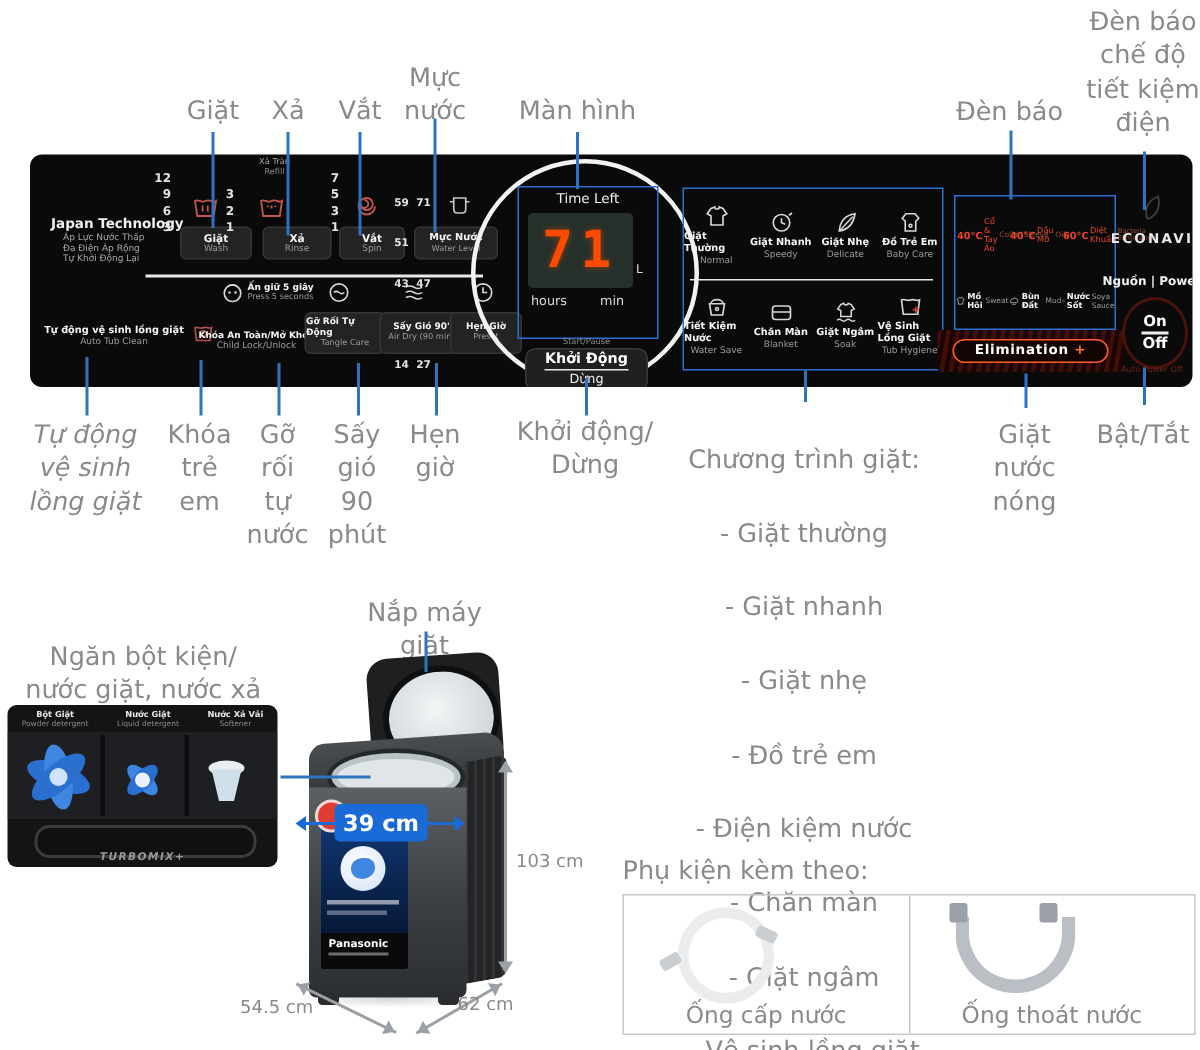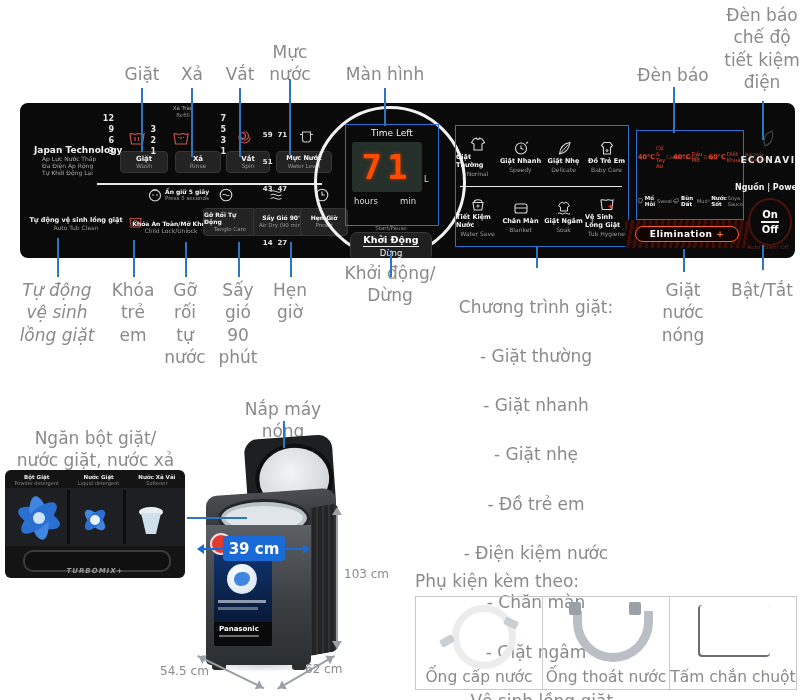--- a/index.html
+++ b/index.html
@@ -366,41 +366,41 @@
   <div class="ab callout" style="left:162px;top:279px;width:46px;">Gỡ
 rối
 tự
 nước</div>
   <div class="ab callout" style="left:215px;top:279px;width:46px;">Sấy
 gió
 90
 phút</div>
   <div class="ab callout" style="left:267px;top:279px;width:46px;">Hẹn
 giờ</div>
-  <div class="ab callout" style="left:340px;top:262px;width:100px;">Khởi động/
+  <div class="ab callout" style="left:340px;top:277px;width:100px;">Khởi động/
 Dừng</div>
   <div class="ab callout" style="left:430px;top:270px;width:212px;line-height:1.45;">
     <div>Chương trình giặt:</div>
     <div>- Giặt thường</div>
     <div>- Giặt nhanh</div>
     <div>- Giặt nhẹ</div>
     <div>- Đồ trẻ em</div>
     <div>- Điện kiệm nước</div>
     <div>- Chăn màn</div>
     <div>- Giặt ngâm</div>
     <div>- Vệ sinh lồng giặt</div>
   </div>
   <div class="ab callout" style="left:655px;top:279px;width:56px;">Giặt
 nước
 nóng</div>
   <div class="ab callout" style="left:727px;top:279px;width:70px;">Bật/Tắt</div>
 
-  <div class="ab callout" style="left:228px;top:398px;width:110px;">Nắp máy nóng</div>
+  <div class="ab callout" style="left:228px;top:398px;width:110px;">Nắp máy giặt</div>
   <div class="lead" style="left:283px;top:421px;height:27px;"></div>
-  <div class="ab callout" style="left:8px;top:427px;width:175px;">Ngăn bột giặt/
+  <div class="ab callout" style="left:8px;top:427px;width:175px;">Ngăn bột kiện/
 nước giặt, nước xả</div>
 
   <div class="ab" style="left:5px;top:470px;width:180px;height:108px;background:#141414;border-radius:6px;overflow:hidden;">
     <div style="display:flex;justify-content:space-around;padding-top:4px;">
       <div style="text-align:center;">
         <div style="font-size:5.5px;font-weight:bold;color:#e8e8e8;">Bột Giặt</div>
         <div style="font-size:5px;color:#8a8a8a;">Powder detergent</div>
       </div>
       <div style="text-align:center;">
         <div style="font-size:5.5px;font-weight:bold;color:#e8e8e8;">Nước Giặt</div>
@@ -495,19 +495,15 @@
       <div style="position:absolute;left:24px;top:40px;width:14px;height:8px;background:#c9ced2;border-radius:2px;transform:rotate(-30deg);"></div>
       <div style="position:absolute;left:88px;top:22px;width:14px;height:8px;background:#c9ced2;border-radius:2px;transform:rotate(25deg);"></div>
       <div class="acc-label">Ống cấp nước</div>
     </div>
     <div class="acc-cell">
       <div style="position:absolute;left:30px;top:14px;width:62px;height:42px;border:9px solid #b9bfc4;border-top:none;border-radius:0 0 44px 44px;"></div>
       <div style="position:absolute;left:26px;top:5px;width:12px;height:13px;background:#9aa0a5;border-radius:2px;"></div>
       <div style="position:absolute;left:86px;top:5px;width:12px;height:13px;background:#9aa0a5;border-radius:2px;"></div>
       <div class="acc-label">Ống thoát nước</div>
     </div>
-    <div class="acc-cell">
-      <div style="position:absolute;left:28px;top:8px;width:72px;height:52px;border-radius:4px;background:#45484c repeating-linear-gradient(90deg,rgba(0,0,0,.55) 0 1.5px,rgba(255,255,255,.08) 1.5px 4px),repeating-linear-gradient(0deg,rgba(0,0,0,.45) 0 1.5px,rgba(255,255,255,0) 1.5px 4px);box-shadow:inset 1px -1px 0 1px #6a6e72;"></div>
-      <div class="acc-label">Tấm chắn chuột</div>
-    </div>
   </div>
 
 </div>
 
 </body></html>

